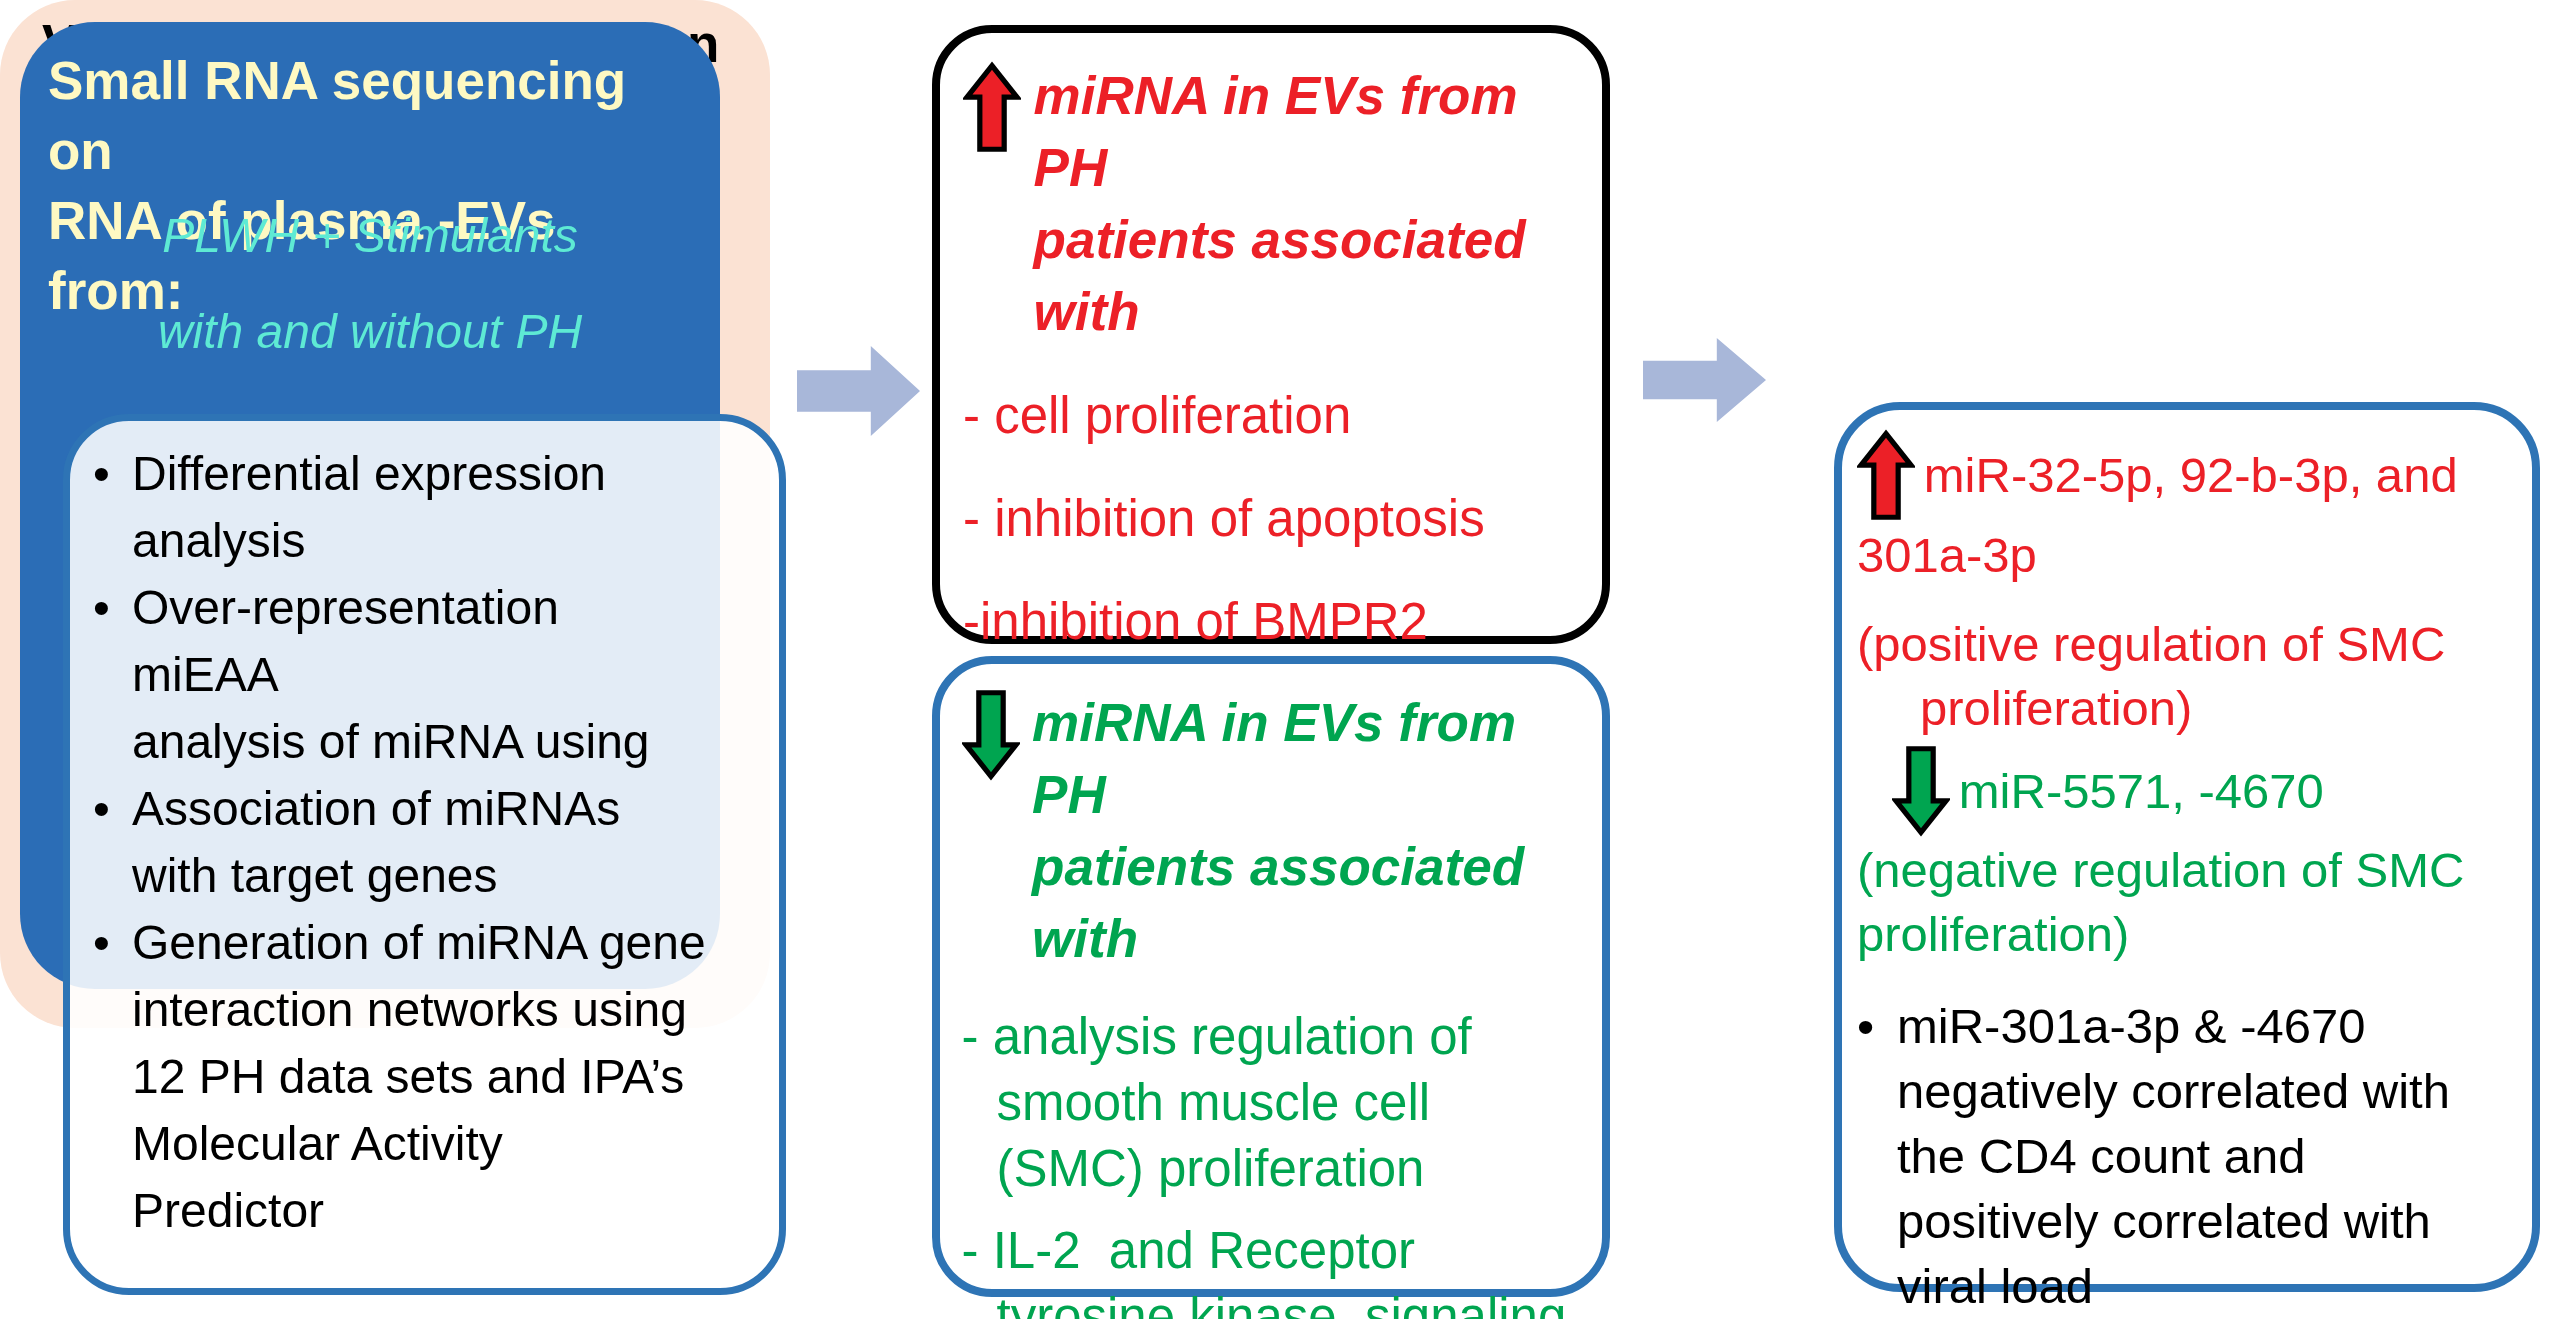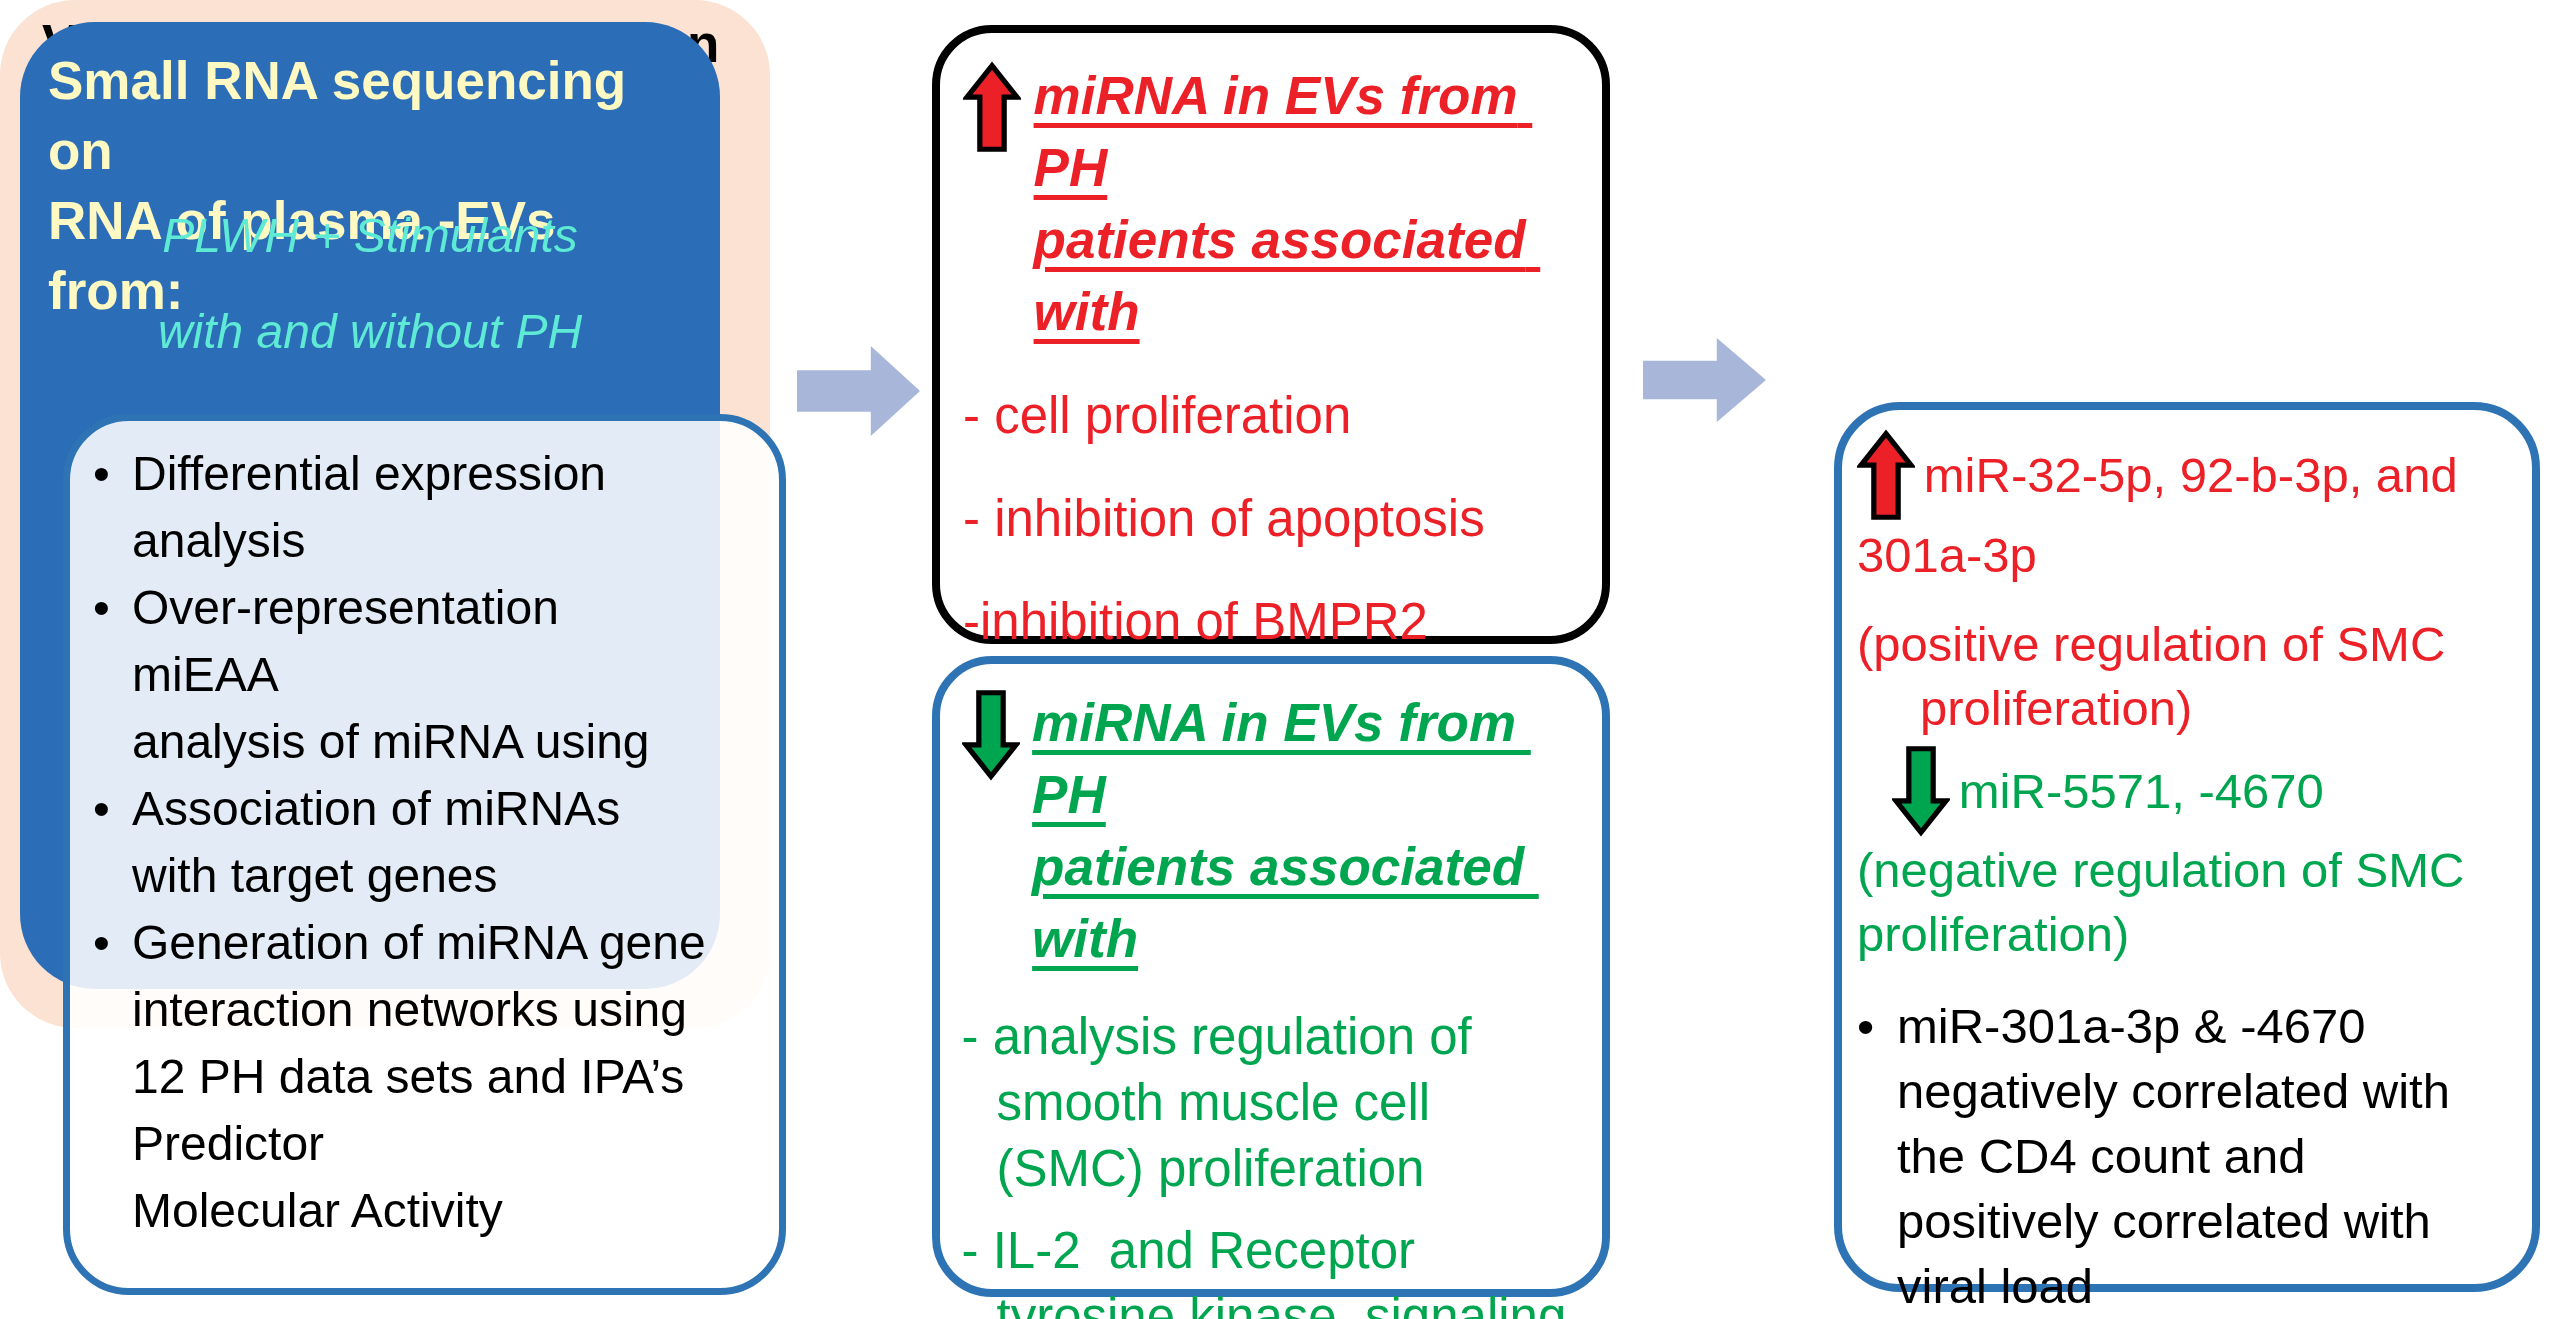--- a/index.html
+++ b/index.html
@@ -52,21 +52,21 @@
     border:8.2px solid #000000; border-radius:60px; background:#ffffff;
     padding:26.5px 12.6px 0 23px;
   }
   .mid-bottom {
     left:932px; top:656px; width:678px; height:641px;
     border:8.2px solid #2e74b5; border-radius:60px; background:#ffffff;
     padding:23px 12.6px 0 21.5px;
   }
   .heading-row { display:flex; gap:12.6px; align-items:flex-start; }
   .heading { font-size:53px; font-weight:bold; font-style:italic; line-height:72px; }
-  .heading .line { text-decoration:underline; text-decoration-thickness:5px; text-underline-offset:8.8px; }
+  .heading .line { text-decoration-thickness:5px; text-underline-offset:8.8px; }
   .red   { color:#ec2027; }
   .green { color:#00a550; }
   .items { font-size:51px; line-height:66px; }
   .mid-top .items    { margin-top:35px; }
   .mid-bottom .items { margin-top:29px; }
   .gap-lg { margin-top:37px; }
   .gap-md { margin-top:16.4px; }
   .ind { padding-left:35px; }
 
   
@@ -129,22 +129,22 @@
       <div class="line">Association of miRNAs</div>
       <div class="line">with target genes</div>
     </div>
   </div>
   <div class="bullet-row">
     <span class="dot">•</span>
     <div>
       <div class="line">Generation of miRNA gene</div>
       <div class="line">interaction networks using</div>
       <div class="line">12 PH data sets and IPA’s</div>
+      <div class="line">Molecular Activity</div>
       <div class="line">Predictor</div>
-      <div class="line">Molecular Activity</div>
     </div>
   </div>
 </div>
 
 <div id="flow-arrow-1" class="steel-arrow"></div>
 <div id="flow-arrow-2" class="steel-arrow"></div>
 
 <div class="panel mid-top">
   <div class="heading-row">
     <svg class="icon-arrow" width="58" height="95" viewBox="0 0 100 160">

